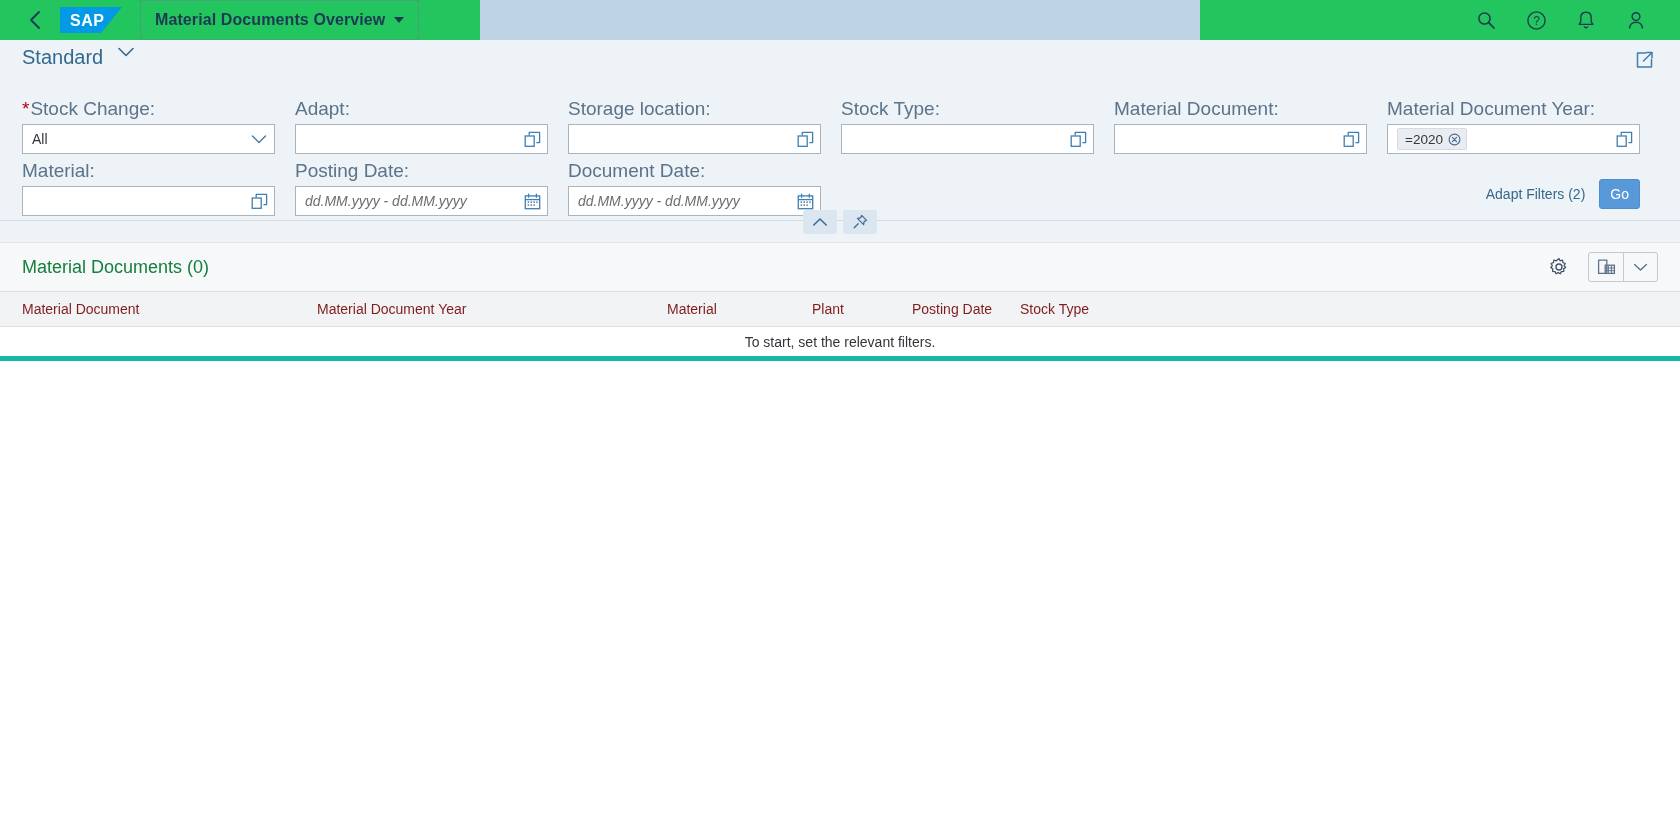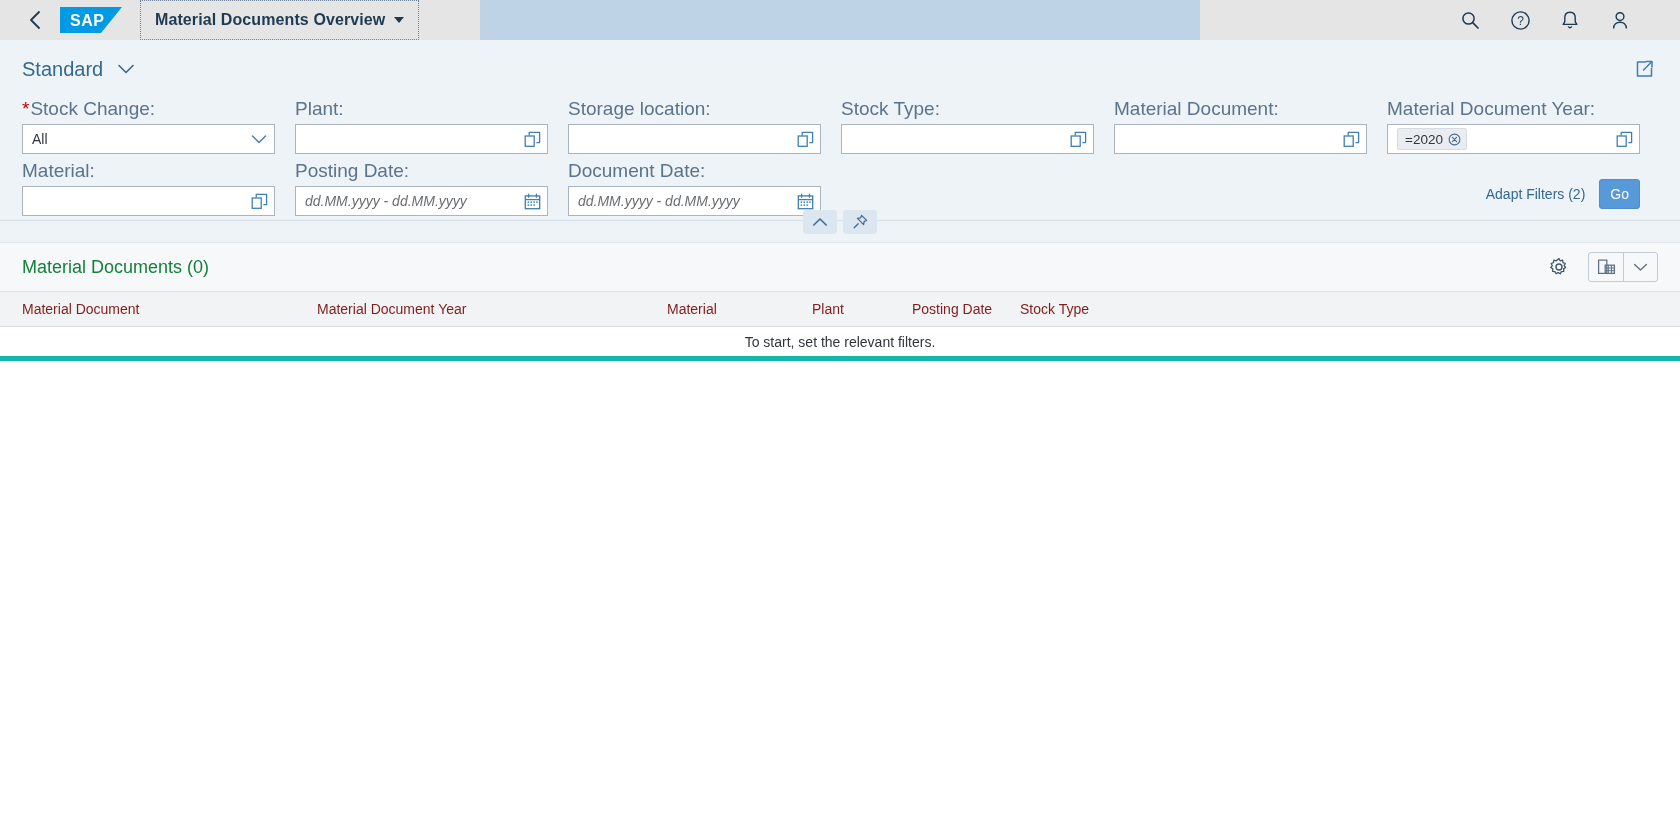--- a/index.html
+++ b/index.html
@@ -8,24 +8,24 @@
     width: 1680px; height: 835px;
     background: #ffffff;
     font-family: "Liberation Sans", sans-serif;
     overflow: hidden;
   }
 
   
   .shellbar {
     position: relative;
     height: 40px;
-    background: #e5e5e5;
+    background: #22c55e;
     display: flex;
     align-items: center;
-    padding: 0 28px 0 22px;
+    padding: 0 12px 0 22px;
   }
   .shell-lighter {
     position: absolute;
     left: 480px; top: 0; bottom: 0; right: 480px;
     background: #bed3e6;
     pointer-events: none;
   }
   .shell-back {
     width: 26px; height: 26px;
     display: flex; align-items: center; justify-content: center;
@@ -76,21 +76,21 @@
     cursor: pointer;
   }
 
   
   .filterbar {
     background: #eef3f7;
     padding: 0 22px;
     position: relative;
   }
   .variant-row {
-    display: flex; align-items: center;
+    display: flex; align-items: flex-start;
     height: 52px;
     padding-top: 6px;
   }
   .variant-title {
     font-size: 20px;
     color: #34698f;
     font-weight: normal;
   }
   .variant-caret {
     margin-left: 14px;
@@ -380,21 +380,21 @@
         <span class="fld-text">All</span>
         <span class="fld-icon">
           <svg width="16" height="11" viewBox="0 0 16 11" fill="none">
               <path d="M1.5 2 L8 8.5 L14.5 2" stroke="currentColor" stroke-width="1.5" fill="none" stroke-linecap="round" stroke-linejoin="round"></path>
             </svg>
         </span>
       </div>
     </div>
 
     <div class="filter-field">
-      <div class="filter-label">Plant:</div>
+      <div class="filter-label">Adapt:</div>
       <div class="fld">
         <span class="fld-text" placeholder=""></span>
         <span class="fld-icon">
           <svg width="17" height="17" viewBox="0 0 17 17" fill="none">
             <rect x="1.2" y="5" width="9" height="10.3" stroke="currentColor" stroke-width="1.3" fill="none"></rect>
             <path d="M5.2 4.4 V1.4 H15.6 V11.6 H12.4" stroke="currentColor" stroke-width="1.3" fill="none" stroke-linejoin="round"></path>
           </svg>
         </span>
       </div>
     </div>

